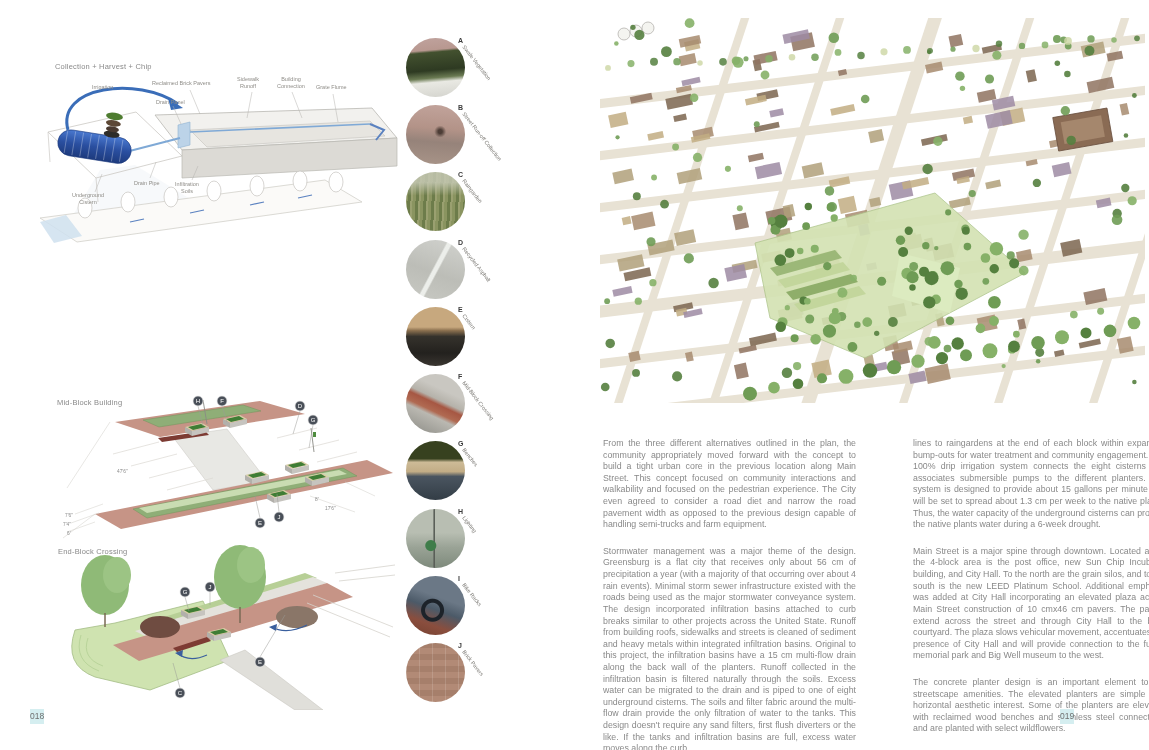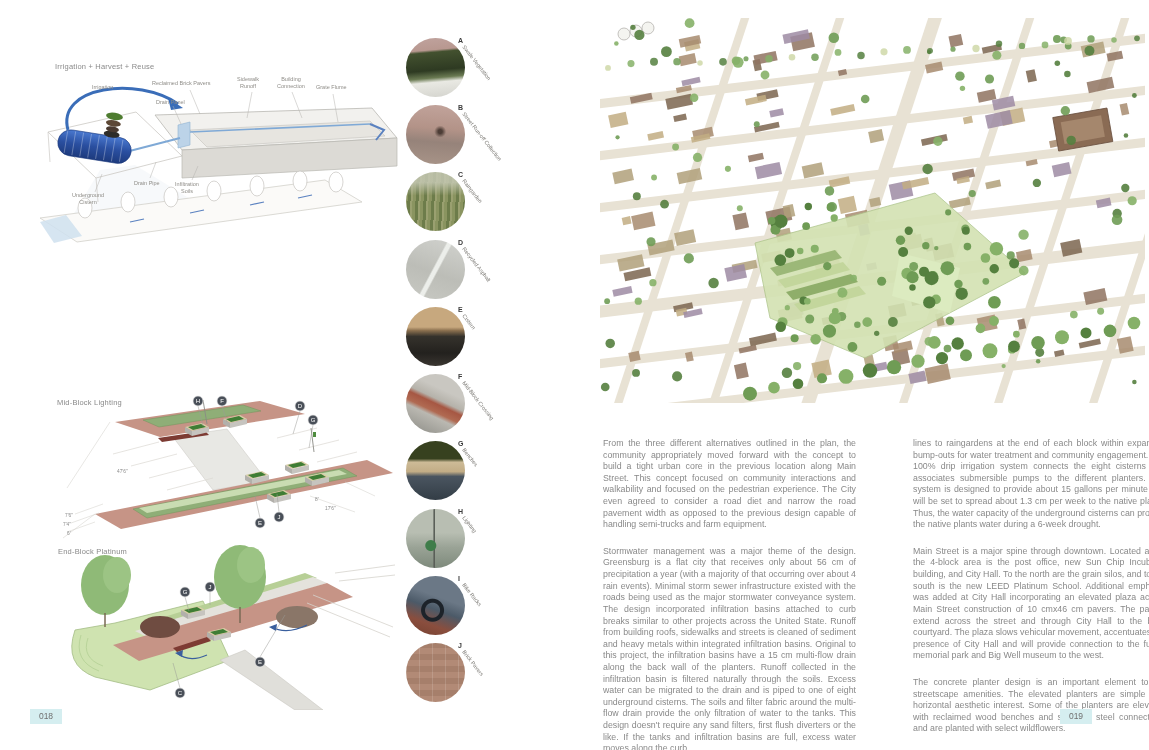--- a/index.html
+++ b/index.html
@@ -10,21 +10,21 @@
   
   .sec-title { position:absolute; font-size:7.5px; color:#8a8a8a; letter-spacing:.2px; white-space:nowrap; }
   .dlabel { position:absolute; font-size:5.5px; color:#8f8d88; line-height:1.2; text-align:center; white-space:nowrap; }
   .dlabel.wrap { white-space:normal; }
 
   
   .col { position:absolute; top:438px; width:253px; font-size:8.8px; line-height:1.32; color:#898989; text-align:justify; }
   .col p { margin-bottom:15px; }
 
   
-  .page-tab { position:absolute; top:709px; width:32px; height:15px; background:#d5eef0; color:#6f6f6f;
+  .page-tab { position:absolute; top:709px; width:14px; height:15px; background:#d5eef0; color:#6f6f6f;
               font-size:8.5px; text-align:center; line-height:15px; }
 
   
   .legend-item { position:absolute; left:406px; width:130px; height:62px; }
   .photo { position:absolute; left:0; top:0; width:59px; height:59px; border-radius:50%; }
   .circ-letter { position:absolute; left:52px; top:-1px; font-size:7px; font-weight:bold; color:#3c3c3c; }
   .circ-label { position:absolute; left:60px; top:6px; font-size:5.5px; color:#7d7b76; white-space:nowrap;
                 transform:rotate(52deg); transform-origin:0 0; }
 
   .c-a { background:linear-gradient(175deg,#c0a39e 0%,#b89890 22%,#43512f 26%,#2e3a22 54%,#6a7a52 66%,#e9e9e3 73%,#d3d3cd 100%); }
@@ -43,21 +43,21 @@
   .c-i { background:radial-gradient(circle at 45% 58%, rgba(0,0,0,0) 0 7px, #1d232a 8px 11px, rgba(0,0,0,0) 12px),
                   linear-gradient(200deg,#6b7886 0 38%,#4c5a68 55%,#8a4e3e 76%,#74402f 100%); }
   .c-j { background:repeating-linear-gradient(90deg, rgba(255,255,255,.14) 0 1px, transparent 1px 13px),
                   repeating-linear-gradient(0deg,#b28a76 0 6px,#a67f6b 6px 12px); }
 </style>
 </head>
 <body>
 
 <div class="spread">
 
-  <div class="sec-title" style="left:55px;top:62px">Irrigation + Harvest + Reuse</div>
+  <div class="sec-title" style="left:55px;top:62px">Collection + Harvest + Chip</div>
 
   <svg class="abs" style="left:40px;top:70px" width="360" height="275" viewBox="0 0 360 275">
     <defs>
       <linearGradient id="cgrad" x1="0" y1="0" x2="0" y2="1">
         <stop offset="0" stop-color="#4a79d0"></stop>
           <stop offset=".5" stop-color="#2a4fa0"></stop>
           <stop offset="1" stop-color="#1d3a7d"></stop>
       </linearGradient>
     </defs>
 
@@ -133,21 +133,21 @@
   <div class="dlabel" style="left:92px;top:84px">Irrigation</div>
   <div class="dlabel" style="left:152px;top:80px">Reclaimed Brick Pavers</div>
   <div class="dlabel wrap" style="left:232px;top:76px;width:32px">Sidewalk Runoff</div>
   <div class="dlabel wrap" style="left:272px;top:76px;width:38px">Building Connection</div>
   <div class="dlabel" style="left:316px;top:84px">Grate Flume</div>
   <div class="dlabel" style="left:156px;top:99px">Drain Panel</div>
   <div class="dlabel" style="left:134px;top:180px">Drain Pipe</div>
   <div class="dlabel wrap" style="left:172px;top:181px;width:30px">Infiltration Soils</div>
   <div class="dlabel wrap" style="left:66px;top:192px;width:44px">Underground Cistern</div>
 
-  <div class="sec-title" style="left:57px;top:398px">Mid-Block Lighting</div>
+  <div class="sec-title" style="left:57px;top:398px">Mid-Block Building</div>
   <svg class="abs" style="left:55px;top:392px" width="340" height="152" viewBox="0 0 340 152">
     <defs>
       <g id="planter">
         <polygon points="0,5 17,1 24,5 7,9" fill="#d9cda6"></polygon>
         <polygon points="3,5 16,2 21,5 8,8" fill="#3f7d35"></polygon>
         <polygon points="0,5 7,9 7,14 0,10" fill="#b2b0ab"></polygon>
         <polygon points="7,9 24,5 24,10 7,14" fill="#c6c4bf"></polygon>
       </g>
     </defs>
 
@@ -223,21 +223,21 @@
     <g font-family="Liberation Sans, sans-serif" font-size="4.8" fill="#8a8a8a">
       <text x="62" y="81">47'6"</text>
       <text x="10" y="125">7'6"</text>
       <text x="8" y="134">7'4"</text>
       <text x="12" y="143">6'</text>
       <text x="260" y="109">8'</text>
       <text x="270" y="118">17'6"</text>
     </g>
   </svg>
 
-  <div class="sec-title" style="left:58px;top:547px">End-Block Platinum</div>
+  <div class="sec-title" style="left:58px;top:547px">End-Block Crossing</div>
   <svg class="abs" style="left:55px;top:545px" width="340" height="165" viewBox="0 0 340 165">
 
     <path d="M 60,78 L 148,56 L 175,115 L 95,145 L 40,132 Q 8,120 20,85 Z" fill="#cfe3b0" stroke="#a3bd85" stroke-width=".8"></path>
     <path d="M 26,90 Q 18,116 44,126" fill="none" stroke="#b9d49a" stroke-width="1"></path>
     <path d="M 33,93 Q 26,113 48,121" fill="none" stroke="#b9d49a" stroke-width="1"></path>
 
     <polygon points="90,78 250,28 262,33 100,86" fill="#b7cf96"></polygon>
     <polygon points="80,86 258,32 272,38 96,94" fill="#e4e2dc"></polygon>
 
     <polygon points="58,100 272,38 298,52 84,116" fill="#c69486"></polygon>

